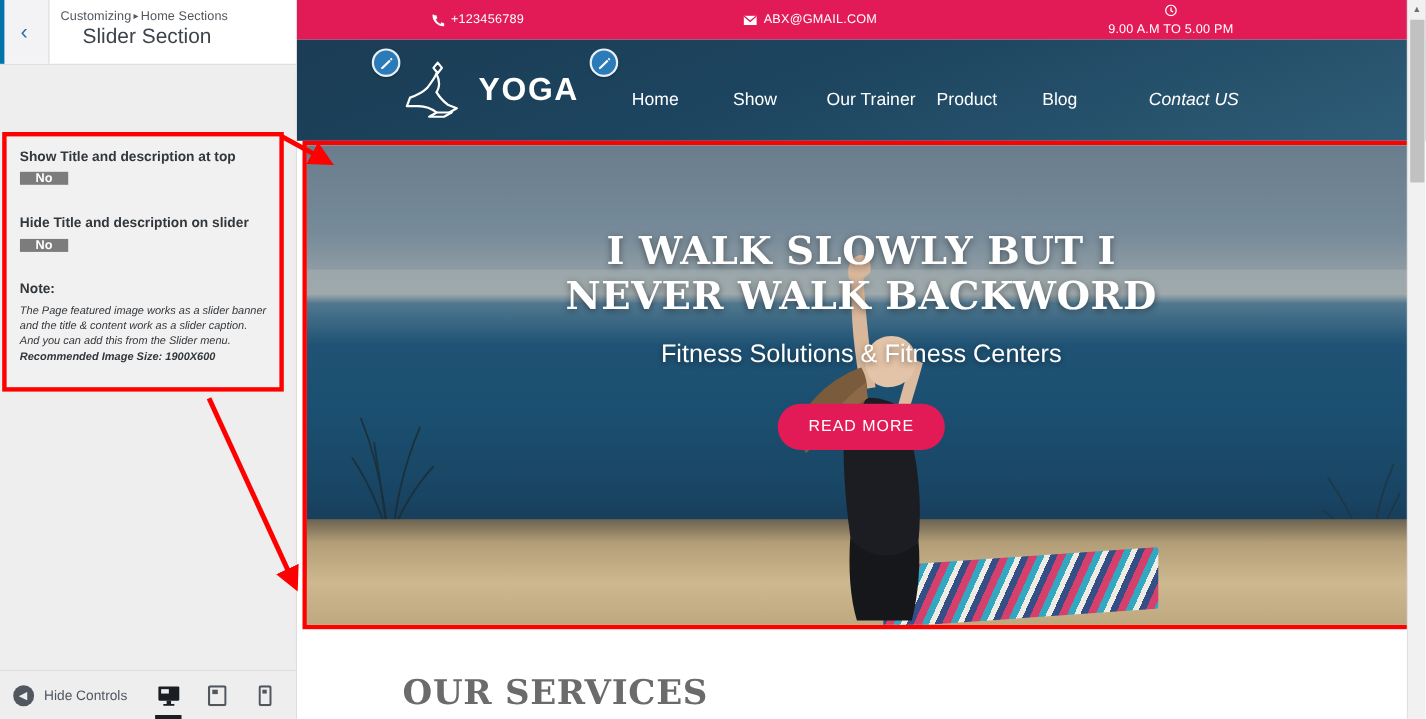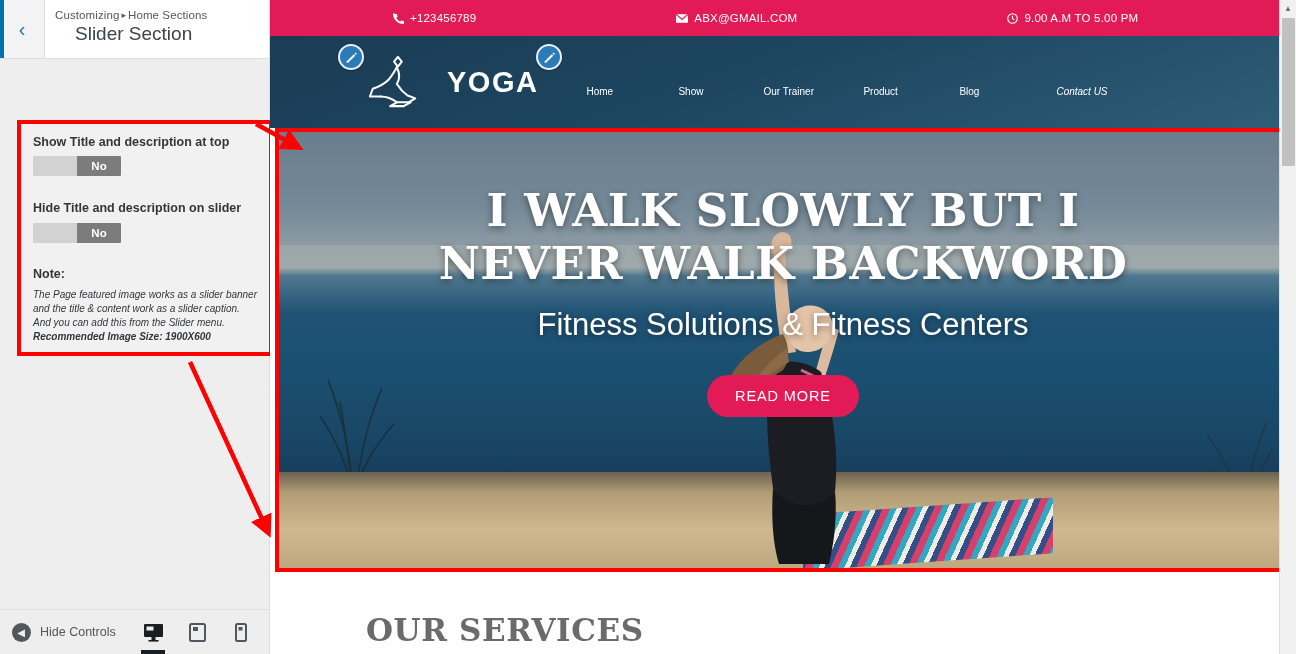--- a/index.html
+++ b/index.html
@@ -64,33 +64,33 @@
     white-space: nowrap;
   }
   .sb-breadcrumb .sep { font-size: 9px; vertical-align: 1px; padding: 0 2px; }
   .sb-section-title {
     font-size: 19px; color: #3c434a; font-weight: 400;
     margin-top: 2px; line-height: 1.15; margin-left: 20px;
   }
 
   
   .sb-redbox {
-    position: absolute; left: 17px; top: 120px;
+    position: absolute; left: 2px; top: 120px;
     width: 256px; height: 236px;
     border: 4px solid #fe0000;
     background: #f1f1f1;
   }
   .sb-controls { padding: 10px 12px 0 12px; }
   .ctrl-label {
     font-size: 12.5px; font-weight: bold; color: #32373c;
     margin-bottom: 6px; line-height: 1.3;
   }
   .toggle {
-    width: 88px; height: 20px; display: flex; margin-bottom: 24px;
-    cursor: pointer; border-radius: 1px; overflow: hidden;
+    width: 88px; height: 32px; display: flex; margin-bottom: 6px;
+    cursor: pointer; border-radius: 1px; overflow: hidden; flex-direction: column;
   }
   .toggle .off-part { width: 44px; background: #d2d2d2; }
   .toggle .on-part {
     width: 44px; background: #7c7c7c; color: #ffffff;
     font-size: 11.5px; display: flex; align-items: center;
     justify-content: center; font-weight: 600;
   }
   .note-head {
     font-size: 12.5px; font-weight: bold; color: #32373c;
     margin-bottom: 7px; margin-top: 2px;
@@ -137,45 +137,45 @@
 
   
   .topstrip {
     height: 36px; background: #e21b56;
     display: flex; align-items: center; color: #ffffff;
     font-size: 11.5px; letter-spacing: .2px;
   }
   .ts-item { display: flex; align-items: center; gap: 6px; white-space: nowrap; }
   .ts-phone { margin-left: 123px; }
   .ts-mail  { margin-left: 200px; }
-  .ts-time  { margin-left: 210px; }
+  .ts-time  { margin-left: 210px; flex-direction: column; }
   .ts-item svg { display: block; }
 
   
   .sitehead {
     height: 92px;
     background: linear-gradient(160deg, #1b3c54 0%, #1d4560 45%, #2f5d77 100%);
     display: flex; align-items: center; position: relative;
   }
   .pencil {
     position: absolute; width: 26px; height: 26px; border-radius: 50%;
     background: #2b7bb9; border: 2px solid #e8f0f6;
     display: flex; align-items: center; justify-content: center;
     cursor: pointer; box-shadow: 0 1px 2px rgba(0,0,0,.3);
   }
   .pencil-logo { left: 68px; top: 8px; }
   .pencil-nav  { left: 266px; top: 8px; }
-  .brand { display: flex; align-items: center; gap: 22px; margin-left: 95px; }
+  .brand { display: flex; align-items: center; gap: 10px; margin-left: 95px; }
   .brand-mark { width: 60px; height: 56px; }
   .brand-name {
     color: #ffffff; font-size: 29px; font-weight: bold; letter-spacing: 1.5px;
   }
   .navlinks { display: flex; align-items: center; margin-left: 48px; }
   .navlink {
-    color: #ffffff; font-size: 10px; line-height: 1.55;
+    color: #ffffff; font-size: 16px; line-height: 1.55;
     text-align: left; cursor: pointer; margin-top: 19px;
   }
   .nl-home    { width: 92px; margin-left: 0; }
   .nl-page    { width: 85px; }
   .nl-trainer { width: 100px; }
   .nl-product { width: 96px; }
   .nl-blog    { width: 97px; }
   .nl-contact { width: 90px; font-style: italic; }
 
   
@@ -219,27 +219,28 @@
         #d63a6a 0 7px, #2aa7c4 7px 13px, #f0efe8 13px 18px, #2d4a86 18px 24px);
     transform: skewY(-4deg); opacity: .95;
     border-radius: 2px;
   }
   .hero-content {
     position: absolute; left: 0; right: 0; top: 52px;
     text-align: center; z-index: 5;
   }
   .hero-title {
     font-family: "DejaVu Serif", "Liberation Serif", serif;
-    color: #ffffff; font-size: 45px; font-weight: bold;
+    color: #ffffff; font-size: 35px; font-weight: bold;
     line-height: 1.18; letter-spacing: .5px;
     text-shadow: 0 2px 7px rgba(0,0,0,.45);
     padding: 0 95px;
+    margin-top: 24px;
   }
   .hero-sub {
-    color: #ffffff; font-size: 31px; margin-top: 17px;
+    color: #ffffff; font-size: 23px; margin-top: 17px;
     text-shadow: 0 2px 6px rgba(0,0,0,.45);
   }
   .hero-btn {
     display: inline-block; margin-top: 32px;
     background: #e21b56; color: #ffffff;
     font-size: 14.5px; letter-spacing: .9px;
     padding: 13px 28px; border-radius: 24px;
     border: none; cursor: pointer;
   }
 

